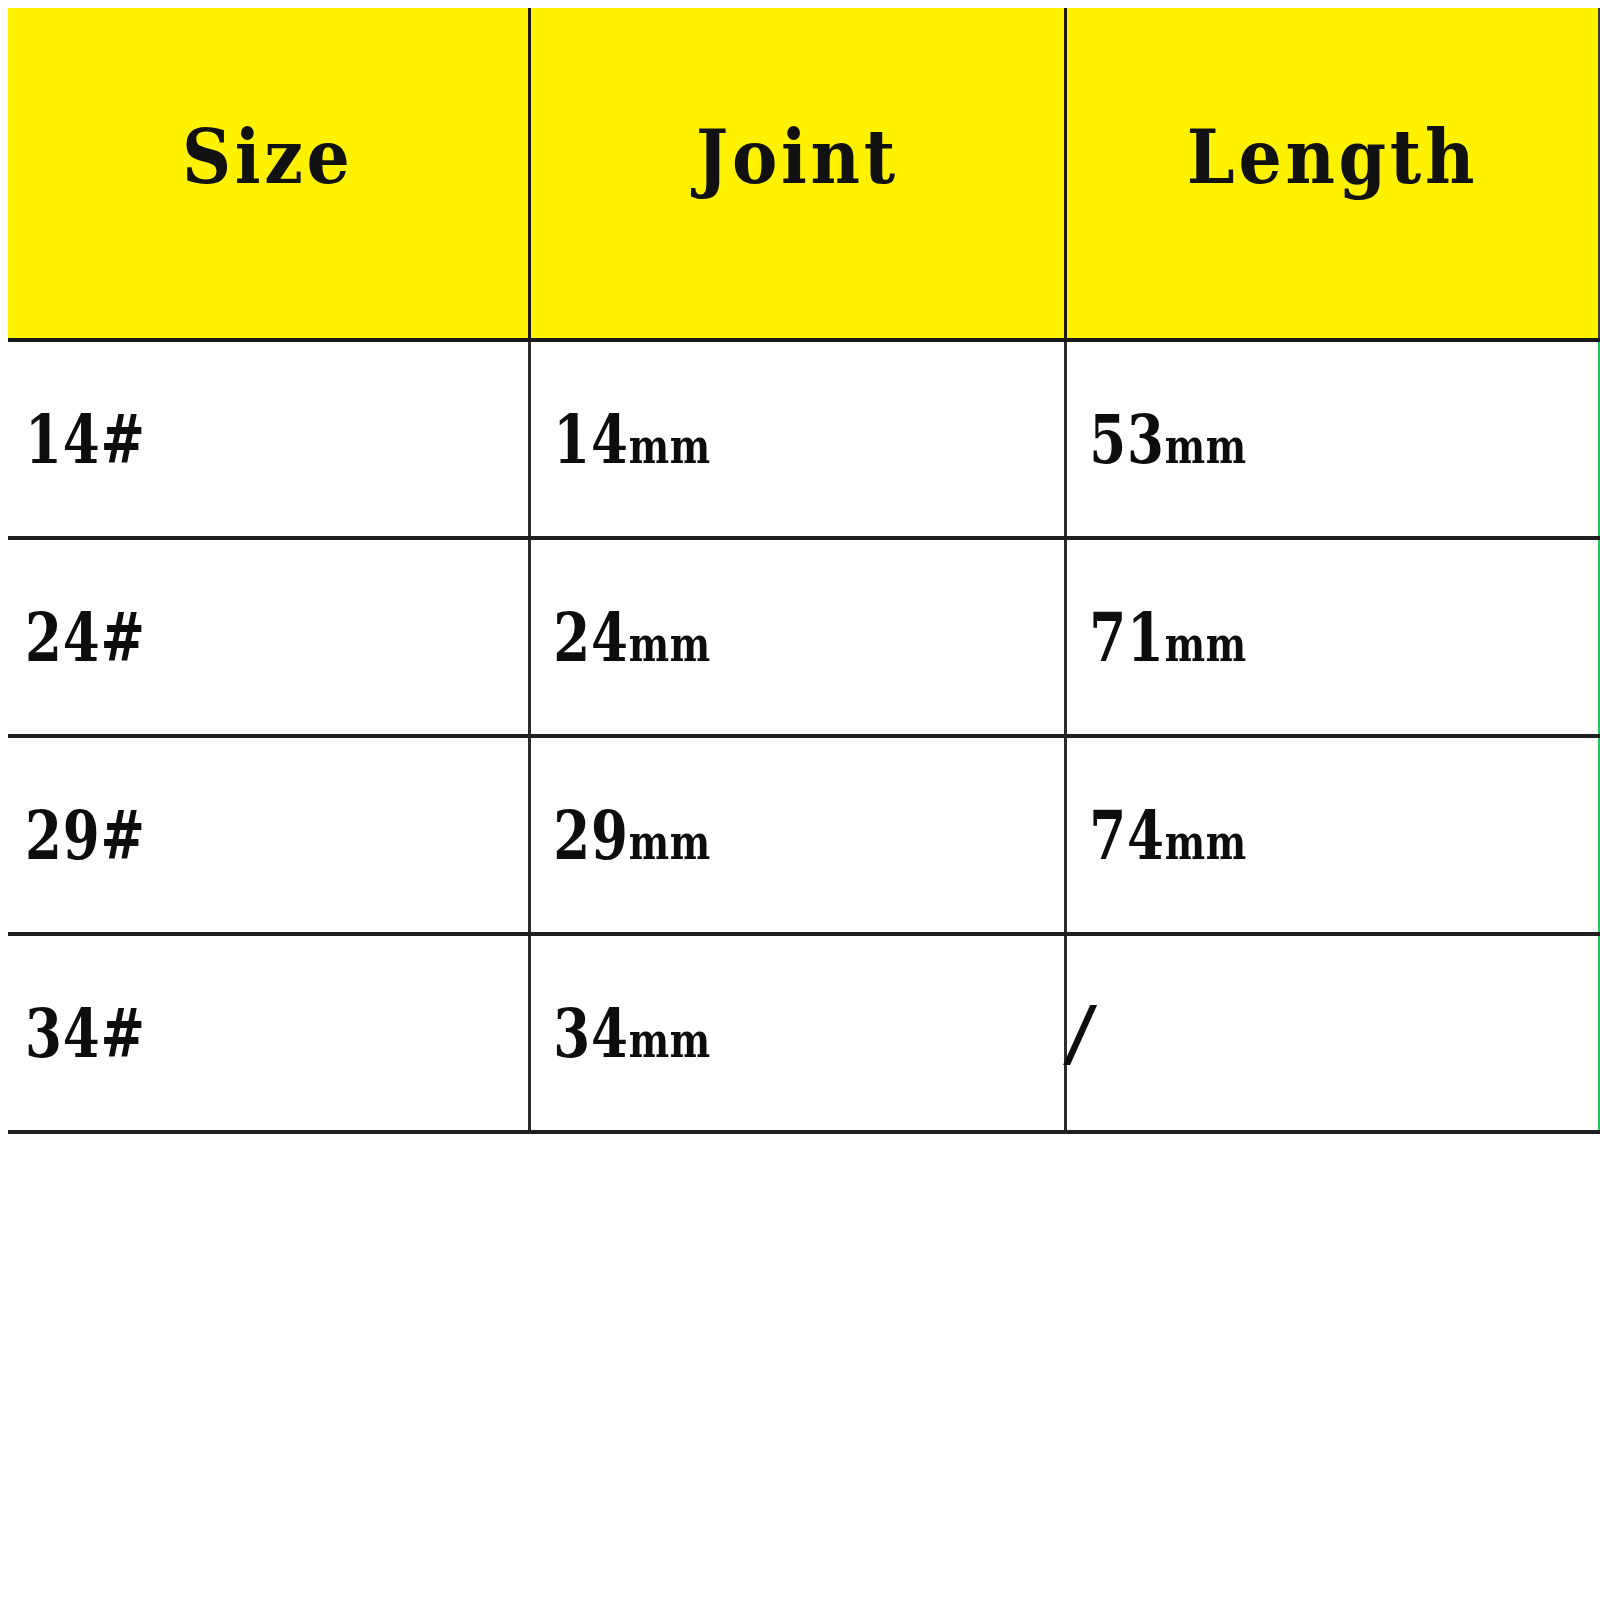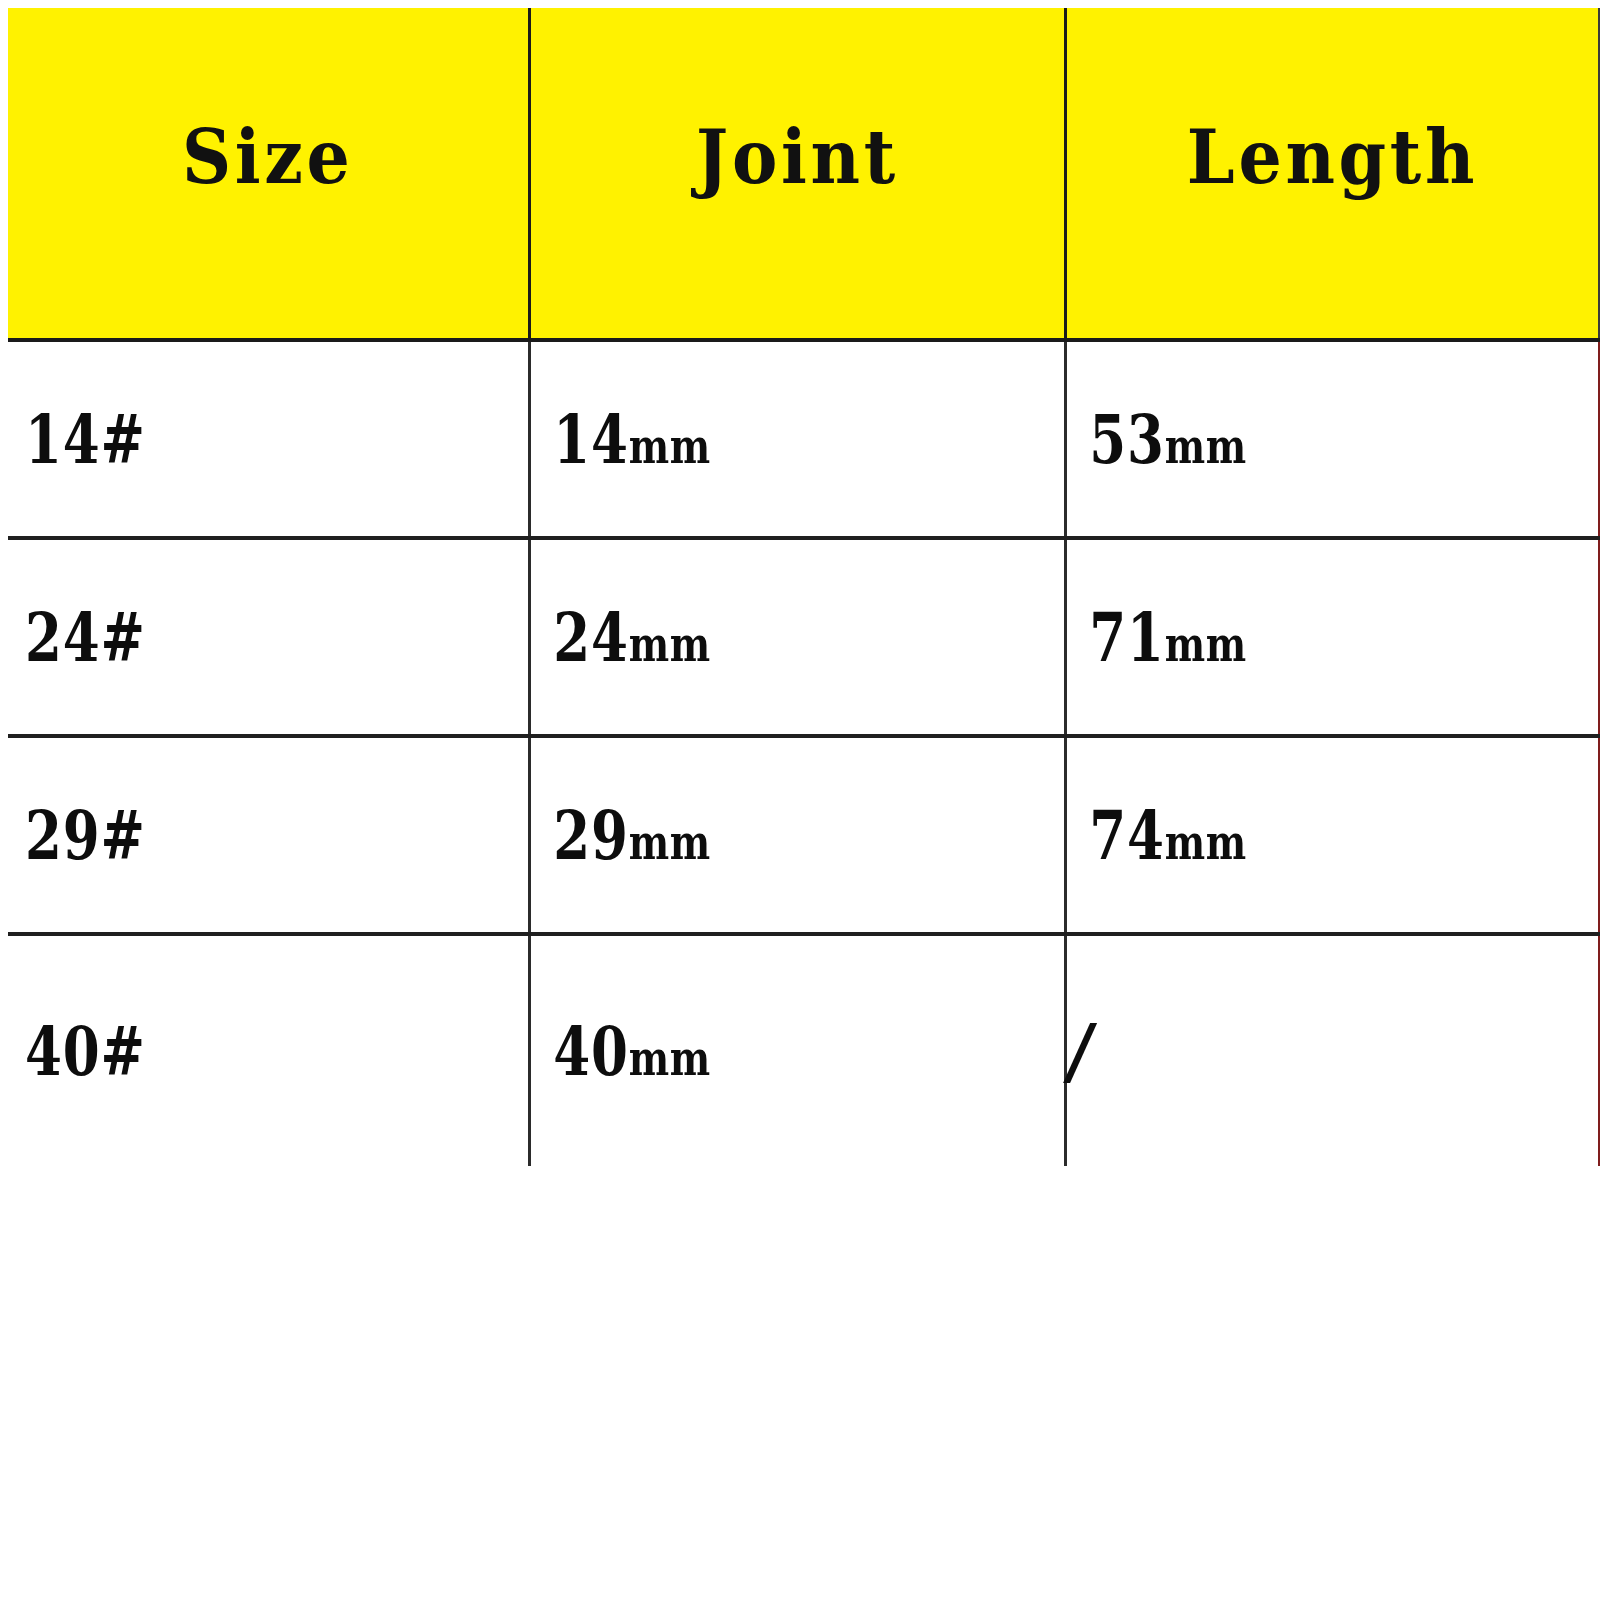--- a/index.html
+++ b/index.html
@@ -75,21 +75,21 @@
     border: 0;
     border-right: 3px solid #2b2b2b;
     border-bottom: 4px solid #1f1f1f;
     padding: 0;
     margin: 0;
     vertical-align: middle;
     text-align: left;
     color: #0d0d0d;
   }
   tr.data-row td:last-child {
-    border-right: 3px solid #7f1d1d;
+    border-right: 3px solid #22c55e;
   }
   tr.data-row.last-row td {
     border-bottom: 0;
     height: 230px;
   }
 
   .cell-value {
     display: inline-block;
     font-family: "DejaVu Serif", serif;
     font-weight: bold;
@@ -169,29 +169,29 @@
           <span class="cell-value">29#</span>
         </td>
         <td>
           <span class="cell-value"><span>29</span><span class="unit">mm</span></span>
         </td>
         <td>
           <span class="cell-value"><span>74</span><span class="unit">mm</span></span>
         </td>
       </tr>
 
-
-      <tr class="data-row last-row">
+      <tr class="data-row">
         <td>
-          <span class="cell-value">40#</span>
+          <span class="cell-value">34#</span>
         </td>
         <td>
-          <span class="cell-value"><span>40</span><span class="unit">mm</span></span>
+          <span class="cell-value"><span>34</span><span class="unit">mm</span></span>
         </td>
         <td>
           <span class="cell-value slash">/</span>
         </td>
       </tr>
+
 
     </tbody>
   </table>
 
 </div>
 
 </body></html>

